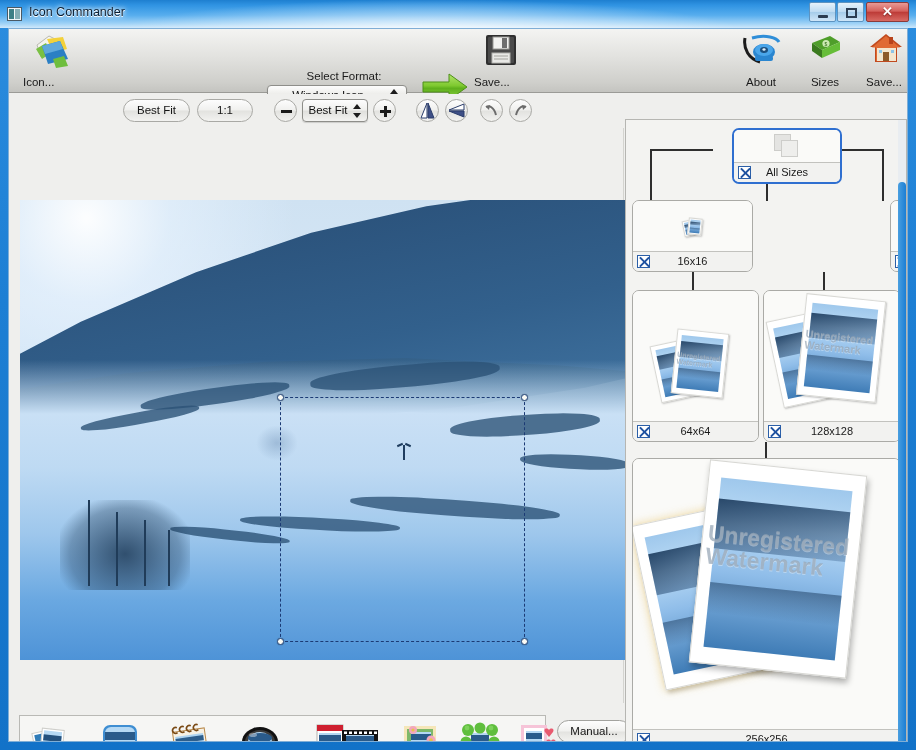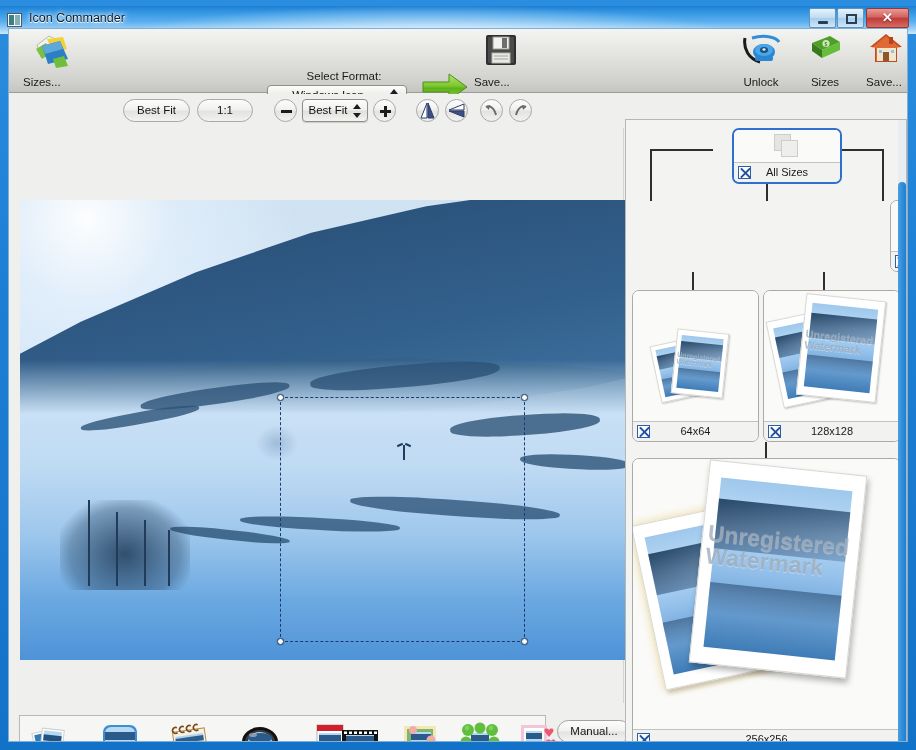--- a/index.html
+++ b/index.html
@@ -11,21 +11,21 @@
   }
 
   
   #app-window {
     position: absolute; left: 0; top: 0; width: 916px; height: 750px;
     background: linear-gradient(to bottom, #2b8ddf 0%, #1d7fd4 40%, #1272c8 100%);
   }
 
   
   #titlebar {
-    position: absolute; left: 0; top: 6px; width: 916px; height: 28px;
+    position: absolute; left: 0; top: 0; width: 916px; height: 28px;
     background: linear-gradient(to bottom, #1e7fd0 0%, #2f93e2 18%, #58aeee 55%, #9fd2f6 84%, #cfe8fb 100%);
     overflow: hidden;
   }
   #titlebar:after {
     content: ""; position: absolute; left: 120px; top: 0; width: 620px; height: 28px;
     background: radial-gradient(ellipse at 50% 120%, rgba(255,255,255,.85), rgba(255,255,255,0) 72%);
     pointer-events: none;
   }
   #title-icon {
     position: absolute; left: 7px; top: 7px; width: 15px; height: 14px;
@@ -366,21 +366,21 @@
 
       <div class="tb-item" id="tb-load">
         <svg class="ico" style="left:10px; top:-26px;" width="42" height="40" viewBox="0 0 42 40">
           <path d="M4 12 L16 3 L28 9 L22 22 L8 24 Z" fill="#f4f4ef" stroke="#b9b9b0" stroke-width="1"></path>
           <path d="M3 16 L13 10 L18 20 L9 26 Z" fill="#7ac043"></path>
           <path d="M14 6 L30 4 L34 16 L20 20 Z" fill="#f3d13a"></path>
           <path d="M9 13 L27 8 L35 26 L15 31 Z" fill="#2b7fc4"></path>
           <path d="M9 13 L27 8 L30 16 L12 21 Z" fill="#5fa8dc"></path>
           <path d="M20 26 L31 23 L35 33 L23 35 Z" fill="#6fbe3e"></path>
         </svg>
-        <div class="tb-label">Sizes...</div>
+        <div class="tb-label">Icon...</div>
       </div>
 
       <div id="fmt-label">Select Format:</div>
       <div id="fmt-select">
         <div class="val">Windows Icon</div>
         <div id="fmt-spin">
             <span class="up"></span>
             <span class="dn"></span>
           </div>
       </div>
@@ -413,21 +413,21 @@
       <div class="tb-item" id="tb-unlock">
         <svg class="ico" style="left:8px; top:-27px;" width="40" height="34" viewBox="0 0 40 34">
           <path d="M3 6 C1 17 7 27 18 30" fill="none" stroke="#1b1b1b" stroke-width="3"></path>
           <path d="M10 6 C24 2 35 6 37 10" fill="none" stroke="#2f8ed8" stroke-width="3"></path>
           <ellipse cx="22" cy="20" rx="11" ry="8" fill="#2a86d0"></ellipse>
           <ellipse cx="22" cy="18" rx="9" ry="6" fill="#4aa6ea"></ellipse>
           <ellipse cx="22" cy="18" rx="4" ry="3" fill="#1c4f7d"></ellipse>
           <ellipse cx="22" cy="17.5" rx="1.6" ry="1.2" fill="#dff0fb"></ellipse>
           <rect x="13" y="24" width="18" height="5" rx="2" fill="#2a86d0"></rect>
         </svg>
-        <div class="tb-label">Unlock</div>
+        <div class="tb-label">About</div>
       </div>
 
       <div class="tb-item" id="tb-manual">
         <svg class="ico" style="left:12px; top:-25px;" width="32" height="30" viewBox="0 0 32 30">
           <path d="M2 9 L20 2 L30 8 L12 16 Z" fill="#4f9e2a"></path>
           <path d="M2 9 L12 16 L12 24 L2 17 Z" fill="#3a7a1e"></path>
           <path d="M12 16 L30 8 L30 16 L12 24 Z" fill="#66bd38"></path>
           <circle cx="16" cy="9.5" r="3.6" fill="#d9f2c2" opacity=".9"></circle>
           <text x="16" y="12" font-size="5" fill="#2f6a18" text-anchor="middle" font-family="Liberation Sans">$</text>
         </svg>
@@ -698,20 +698,36 @@
               <s class="b"></s>
               <s class="f"></s>
             </div>
         </div>
         <div class="foot">
           <span class="cb"></span>
           <span class="lbl">All Sizes</span>
         </div>
       </div>
 
+      <div class="node" style="left:6px; top:80px; width:121px; height:72px;">
+        <div class="preview">
+          <div class="stack" style="left:50px; top:17px; width:22px; height:20px;">
+            <div class="sheet" style="left:0;top:2px;width:13px;height:16px;transform:rotate(-12deg)">
+                <div class="img"></div>
+              </div>
+            <div class="sheet" style="left:5px;top:0;width:14px;height:17px;transform:rotate(6deg)">
+                <div class="img"></div>
+              </div>
+          </div>
+        </div>
+        <div class="foot">
+          <span class="cb"></span>
+          <span class="lbl">16x16</span>
+        </div>
+      </div>
 
 
       <div class="node" style="left:264px; top:80px; width:121px; height:72px;">
         <div class="preview">
           
         </div>
         <div class="foot">
           <span class="cb"></span>
           <span class="lbl">48x48</span>
         </div>

